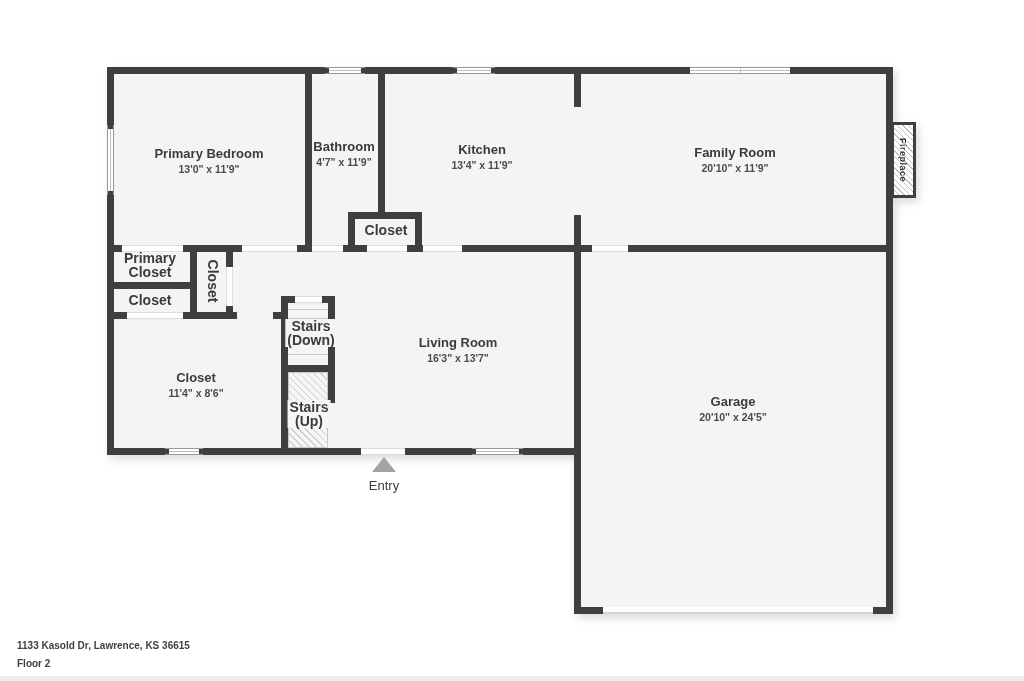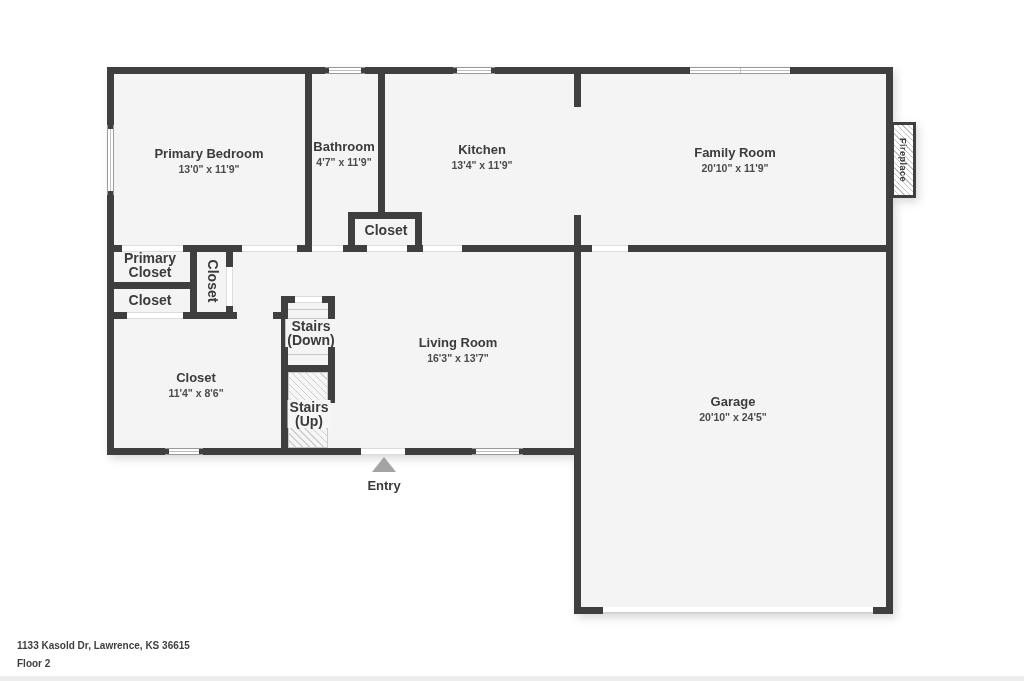--- a/index.html
+++ b/index.html
@@ -186,21 +186,21 @@
     <div class="plan-label small-label" style="left:311px;top:333px">
       <span class="stairs-label" style="display:block">Stairs</span>
       <span class="stairs-label" style="display:block">(Down)</span>
     </div>
     <div class="plan-label small-label" style="left:309px;top:414px">
       <span class="stairs-label up" style="display:block">Stairs</span>
       <span class="stairs-label up" style="display:block">(Up)</span>
     </div>
 
     <div class="entry-arrow" style="left:372px;top:457px"></div>
-    <div class="plan-label" style="left:384px;top:485px;font-size:13px;font-weight:bold">Entry</div>
+    <div class="plan-label" style="left:384px;top:485px;font-size:13px;font-weight:normal">Entry</div>
 
     <div class="plan-label vtext" style="left:903px;top:160px;font-size:9px;font-weight:bold;letter-spacing:0.5px">Fireplace</div>
   </div>
 
   <div class="footer-text addr" style="left:17px;top:640px">1133 Kasold Dr, Lawrence, KS 36615</div>
   <div class="footer-text floor-lbl" style="left:17px;top:658px">Floor 2</div>
   <div class="bottom-strip"></div>
 </div>
 
 </body></html>

